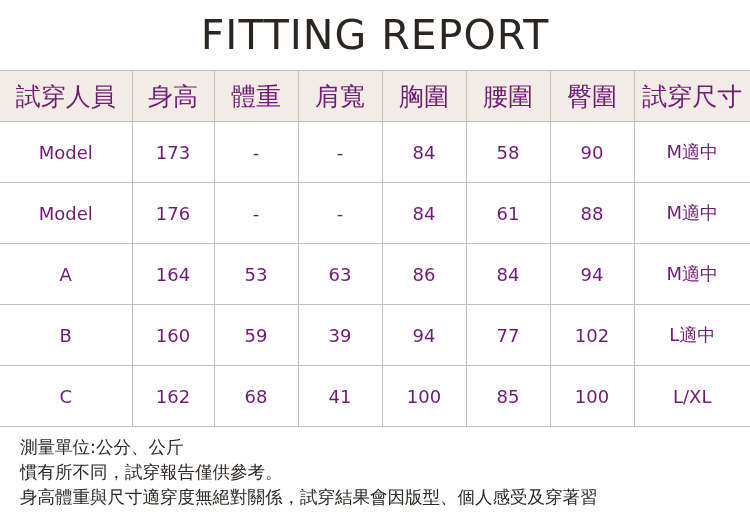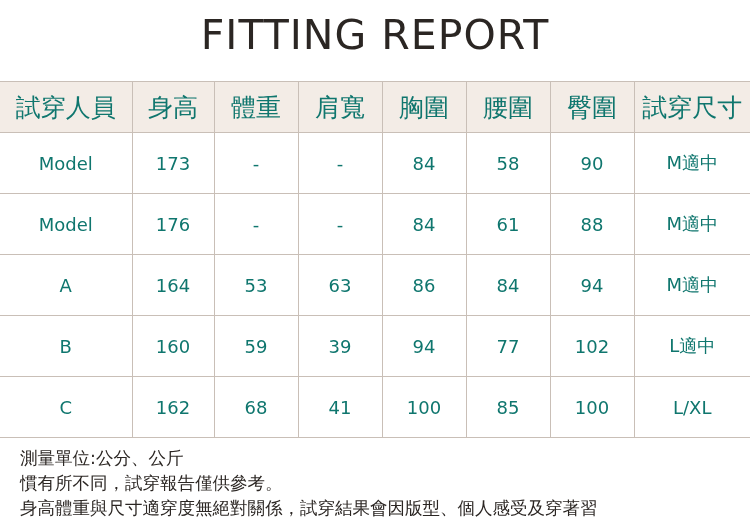--- a/index.html
+++ b/index.html
@@ -20,35 +20,35 @@
     height: 530px;
     box-sizing: border-box;
   }
   .title {
     text-align: center;
     font-size: 41px;
     letter-spacing: 1px;
     font-weight: 400;
     color: #2b2623;
     padding-top: 14px;
-    padding-bottom: 24px;
+    padding-bottom: 13px;
     line-height: 1.05;
     font-family: "DejaVu Sans", sans-serif;
     border-radius: 32px;
   }
   table.fitting {
     width: 750px;
     border-collapse: collapse;
     table-layout: fixed;
   }
   table.fitting th, table.fitting td {
     text-align: center;
     vertical-align: middle;
     font-weight: 400;
-    color: #0f766e;
+    color: #701a75;
     border-right: 1px solid #c9bfb7;
     border-bottom: 1px solid #c9bfb7;
     font-family: "DejaVu Sans", sans-serif;
   }
   table.fitting th:last-child, table.fitting td:last-child {
     border-right: none;
   }
   table.fitting thead th {
     background: #f3ece6;
     height: 48px;

